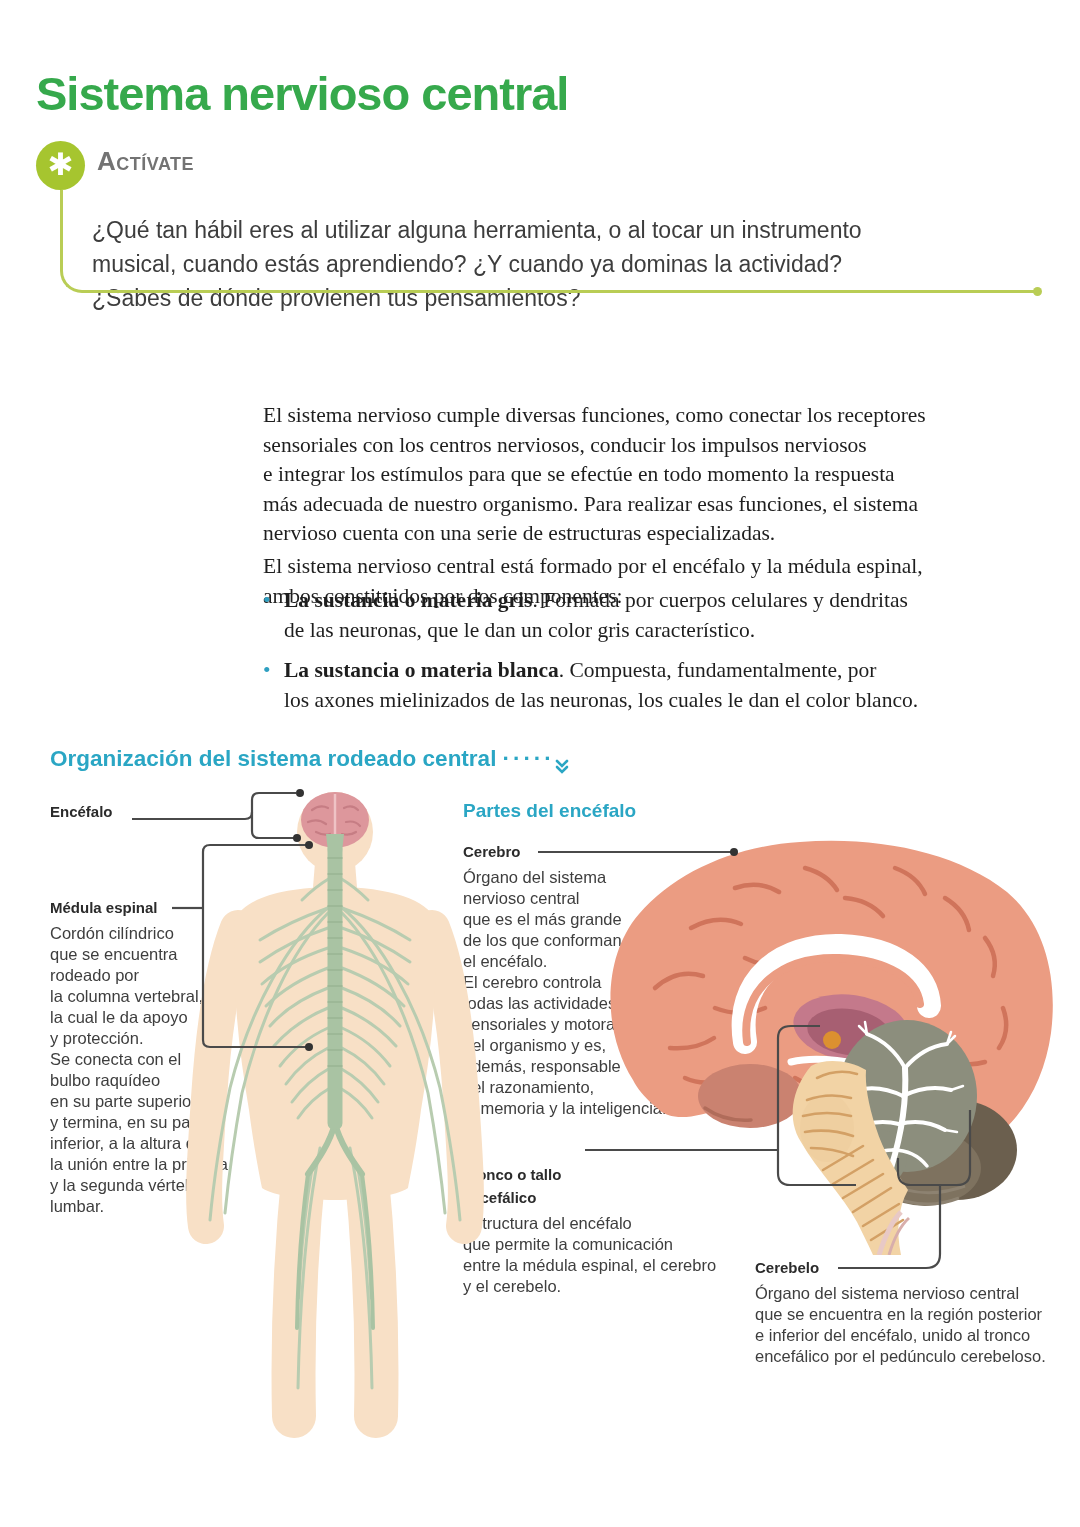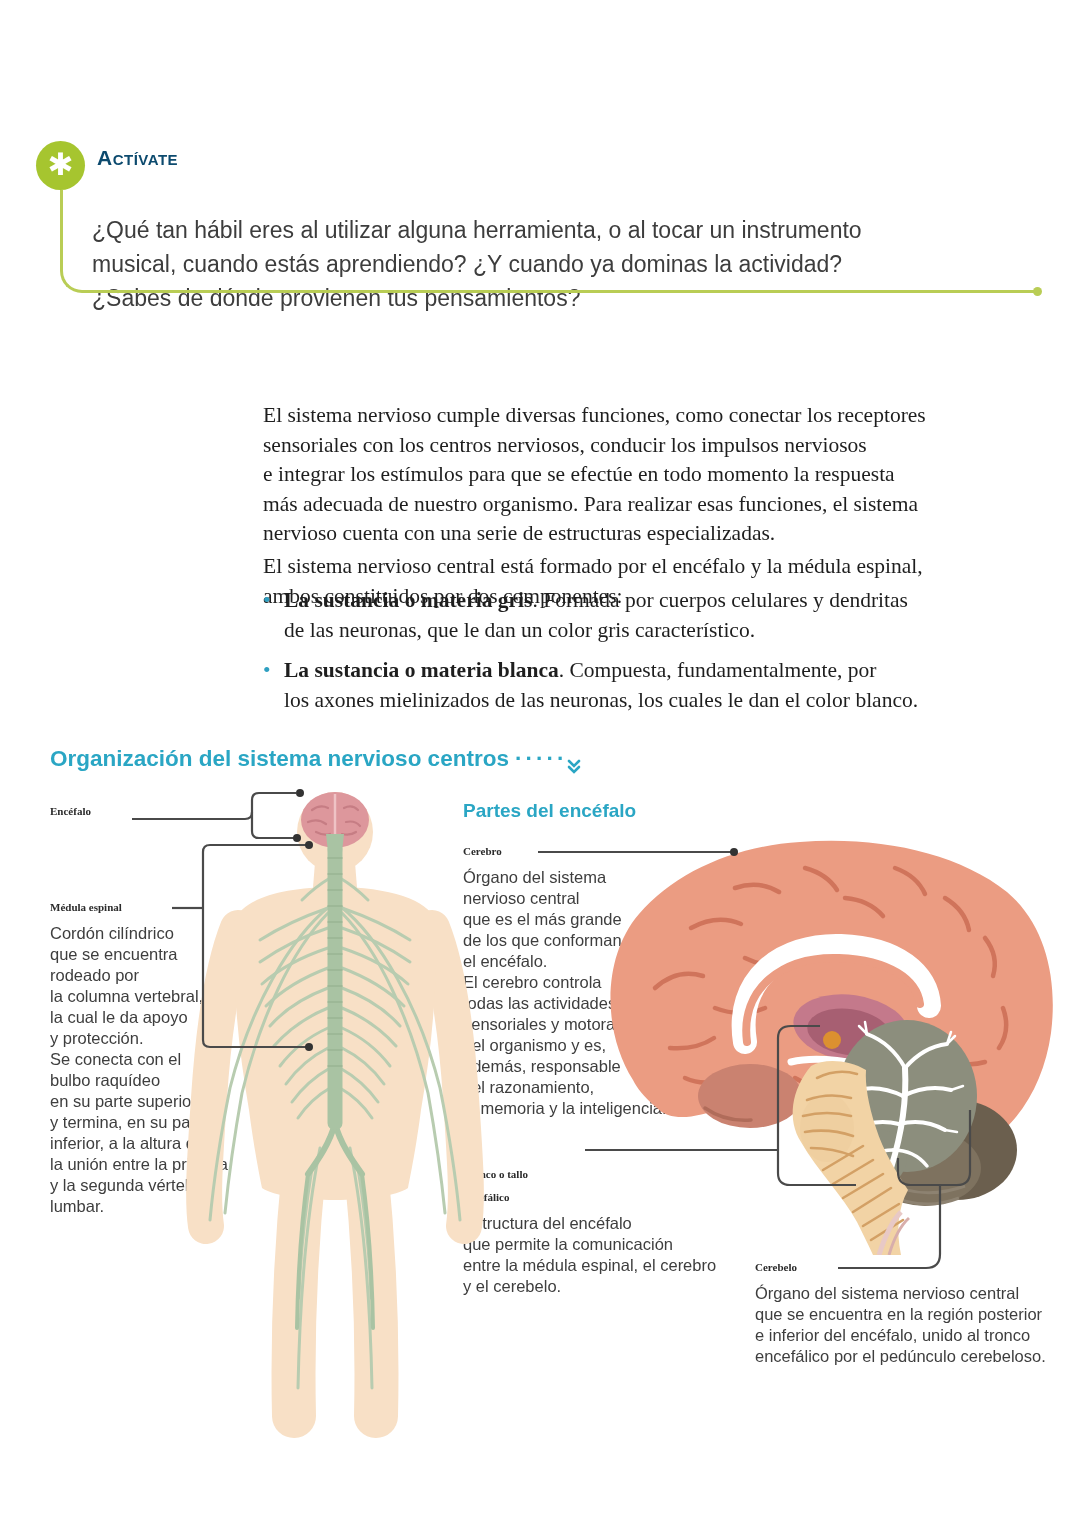--- a/index.html
+++ b/index.html
@@ -6,22 +6,22 @@
   .page{position:relative;width:1080px;height:1527px;background:#ffffff;overflow:hidden;
         font-family:"Liberation Sans",sans-serif;}
   .pre{white-space:pre-line;margin-top:27px;}
 
   
   .title{position:absolute;left:36px;top:66px;font-size:47px;font-weight:bold;
          color:#36a94c;letter-spacing:-1px;}
   .act-circle{position:absolute;left:36px;top:141px;width:49px;height:49px;border-radius:50%;
         background:#a6c52f;display:flex;align-items:center;justify-content:center;z-index:2;}
   .act-circle span{color:#fff;font-size:31px;line-height:1;transform:translateY(-1px);}
-  .act-label{position:absolute;left:97px;top:146px;font-size:21px;font-weight:bold;
-        color:#0c4a6e;font-variant:small-caps;letter-spacing:.5px;}
+  .act-label{position:absolute;left:97px;top:146px;font-size:26px;font-weight:bold;
+        color:#737373;font-variant:small-caps;letter-spacing:.5px;}
   .act-text{position:absolute;left:92px;top:186px;width:900px;font-size:23px;line-height:34px;
         color:#3d3d3d;}
   .act-bracket{position:absolute;left:60px;top:190px;width:975px;height:100px;
         border-left:3px solid #b9cd55;border-bottom:3px solid #b9cd55;
         border-bottom-left-radius:22px;}
   .act-bracket:after{content:"";position:absolute;right:-4px;bottom:-6px;width:9px;height:9px;
         border-radius:50%;background:#b9cd55;}
 
   
   .h2{position:absolute;left:263px;top:328px;font-size:31px;font-weight:bold;color:#36a94c;}
@@ -34,31 +34,32 @@
         color:#1e1e1e;margin-bottom:11px;}
   .bullet .dot{position:absolute;left:0;top:0;color:#2e9fc1;}
   .bullet b{font-weight:bold;text-align:right;}
 
   
   .figure{position:absolute;left:0;top:740px;width:1080px;height:787px;}
   .fig-head{position:absolute;left:50px;top:6px;font-size:22.5px;font-weight:bold;color:#2aa6c4;}
   .fig-head .dots{letter-spacing:3px;font-weight:bold;margin-left:6px;}
   .fig-head .chev{position:relative;top:10px;left:-2px;display:inline-block;}
   .lbl{position:absolute;color:#2b2b2b;}
-  .lbl .t{font-size:11px;font-weight:bold;line-height:23px;font-family:Liberation Serif, serif;}
+  .lbl .t{font-size:15px;font-weight:bold;line-height:23px;}
   .lbl .d{font-size:16.5px;line-height:21px;color:#3e3e3e;font-weight:normal;margin-top:4px;}
   .teal-h{position:absolute;font-size:19px;font-weight:bold;color:#2aa6c4;}
   svg{position:absolute;}
   .overlay{left:0;top:0;z-index:5;pointer-events:none;}
 </style>
 </head>
 <body>
 
 <div class="page">
 
+  <div class="title">Sistema nervioso central</div>
 
   <div class="act-circle">
     <span>✱</span>
   </div>
   <div class="act-label">Actívate</div>
   <div class="act-text pre">¿Qué tan hábil eres al utilizar alguna herramienta, o al tocar un instrumento
 musical, cuando estás aprendiendo? ¿Y cuando ya dominas la actividad?
 ¿Sabes de dónde provienen tus pensamientos?</div>
   <div class="act-bracket"></div>
 
@@ -77,21 +78,21 @@
     </div>
     <div class="bullet">
       <span class="dot">•</span><b>La sustancia o materia blanca</b><span class="pre">. Compuesta, fundamentalmente, por
 los axones mielinizados de las neuronas, los cuales le dan el color blanco.</span>
     </div>
   </div>
 
   <div class="figure">
 
     <div class="fig-head">
-      <span>Organización del sistema nervioso centros</span><span class="dots">·····</span><svg class="chev" width="18" height="18" viewBox="0 0 18 18">
+      <span>Organización del sistema rodeado central</span><span class="dots">·····</span><svg class="chev" width="18" height="18" viewBox="0 0 18 18">
         <polyline points="4,3 9,8 14,3" fill="none" stroke="#2aa6c4" stroke-width="2.6" stroke-linecap="round"></polyline>
         <polyline points="4,9 9,14 14,9" fill="none" stroke="#2aa6c4" stroke-width="2.6" stroke-linecap="round"></polyline>
       </svg>
     </div>
 
     <div class="lbl" style="left:50px;top:60px;width:200px;">
       <div class="t">Encéfalo</div>
     </div>
     <div class="lbl" style="left:50px;top:156px;width:210px;">
       <div class="t">Médula espinal</div>

